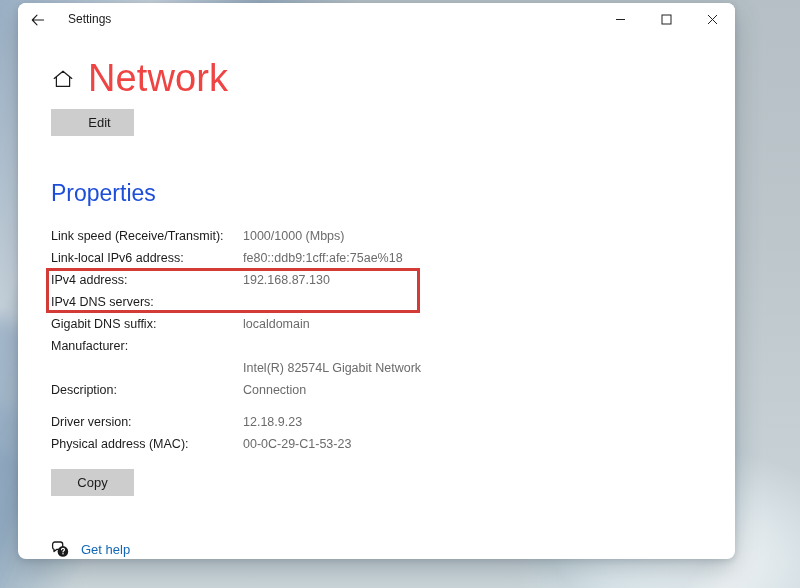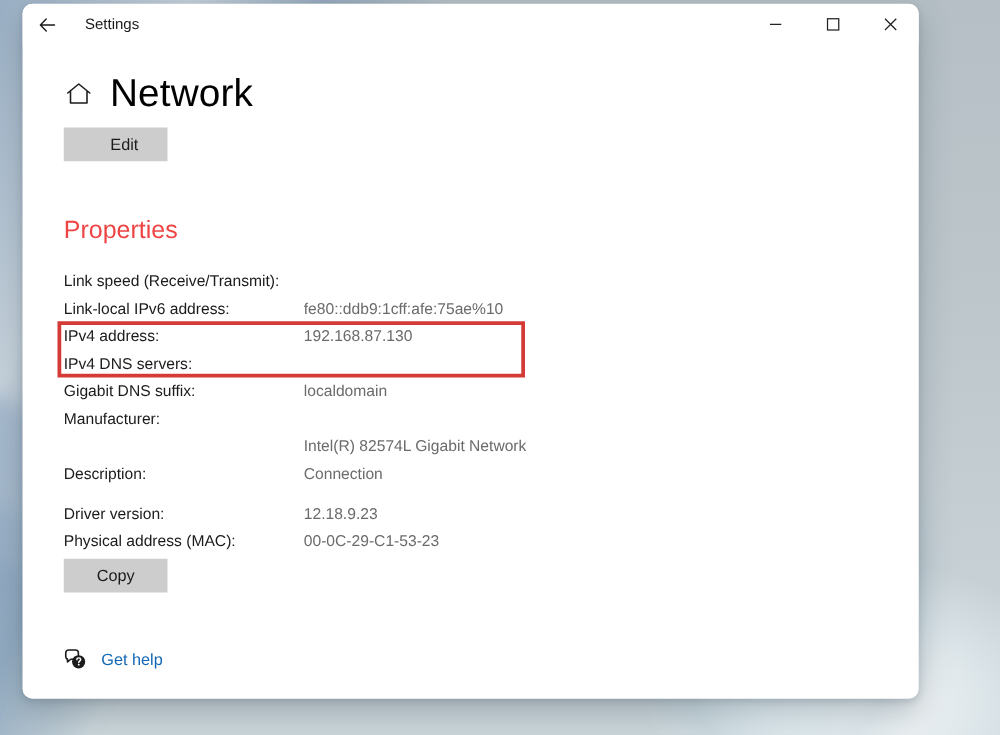--- a/index.html
+++ b/index.html
@@ -101,44 +101,44 @@
     padding: 0 0 0 33px;
   }
   #header-row {
     display: flex;
     align-items: center;
     gap: 13px;
     margin-top: 21px;
   }
   #home-icon { color: #1b1b1b; display: block; }
   #page-title {
-    font-size: 31px;
+    font-size: 38px;
     font-weight: 300;
-    color: #000000;
+    color: #ef4444;
     letter-spacing: 0.1px;
   }
 
   .flat-button {
     display: inline-flex;
     align-items: center;
     justify-content: center;
     background: #cdcdcd;
     color: #1b1b1b;
     font-size: 13px;
     border: none;
     width: 83px;
     height: 27px;
     font-family: "Liberation Sans", sans-serif;
   }
   #edit-button { margin-top: 9px; padding-left: 20px; }
 
   #properties-heading {
-    font-size: 20px;
+    font-size: 23px;
     font-weight: 400;
-    color: #ef4444;
+    color: #1d4ed8;
     margin-top: 44px;
   }
 
   #properties-table {
     margin-top: 18px;
     position: relative;
     width: 420px;
   }
   .prop-row {
     display: flex;
@@ -164,21 +164,21 @@
   #highlight-box {
     position: absolute;
     border: 3px solid #d43b37;
     pointer-events: none;
     left: -5px;
     top: 43px;
     width: 368px;
     height: 39px;
   }
 
-  #copy-button { margin-top: 3px; }
+  #copy-button { margin-top: 14px; }
 
   #get-help {
     display: flex;
     align-items: center;
     gap: 11px;
     margin-top: 44px;
   }
   #get-help-label {
     font-size: 13px;
     color: #1267b5;
@@ -232,25 +232,26 @@
     </div>
 
     <button id="edit-button" class="flat-button">Edit</button>
 
     <div id="properties-heading">Properties</div>
 
     <div id="properties-table">
 
       <div class="prop-row">
         <div class="prop-label">Link speed (Receive/Transmit):</div>
+        <div class="prop-value">1000/1000 (Mbps)</div>
       </div>
 
       <div class="prop-row">
         <div class="prop-label">Link-local IPv6 address:</div>
-        <div class="prop-value">fe80::ddb9:1cff:afe:75ae%10</div>
+        <div class="prop-value">fe80::ddb9:1cff:afe:75ae%18</div>
       </div>
 
       <div class="prop-row">
         <div class="prop-label">IPv4 address:</div>
         <div class="prop-value">192.168.87.130</div>
       </div>
 
       <div class="prop-row">
         <div class="prop-label">IPv4 DNS servers:</div>
       </div>

